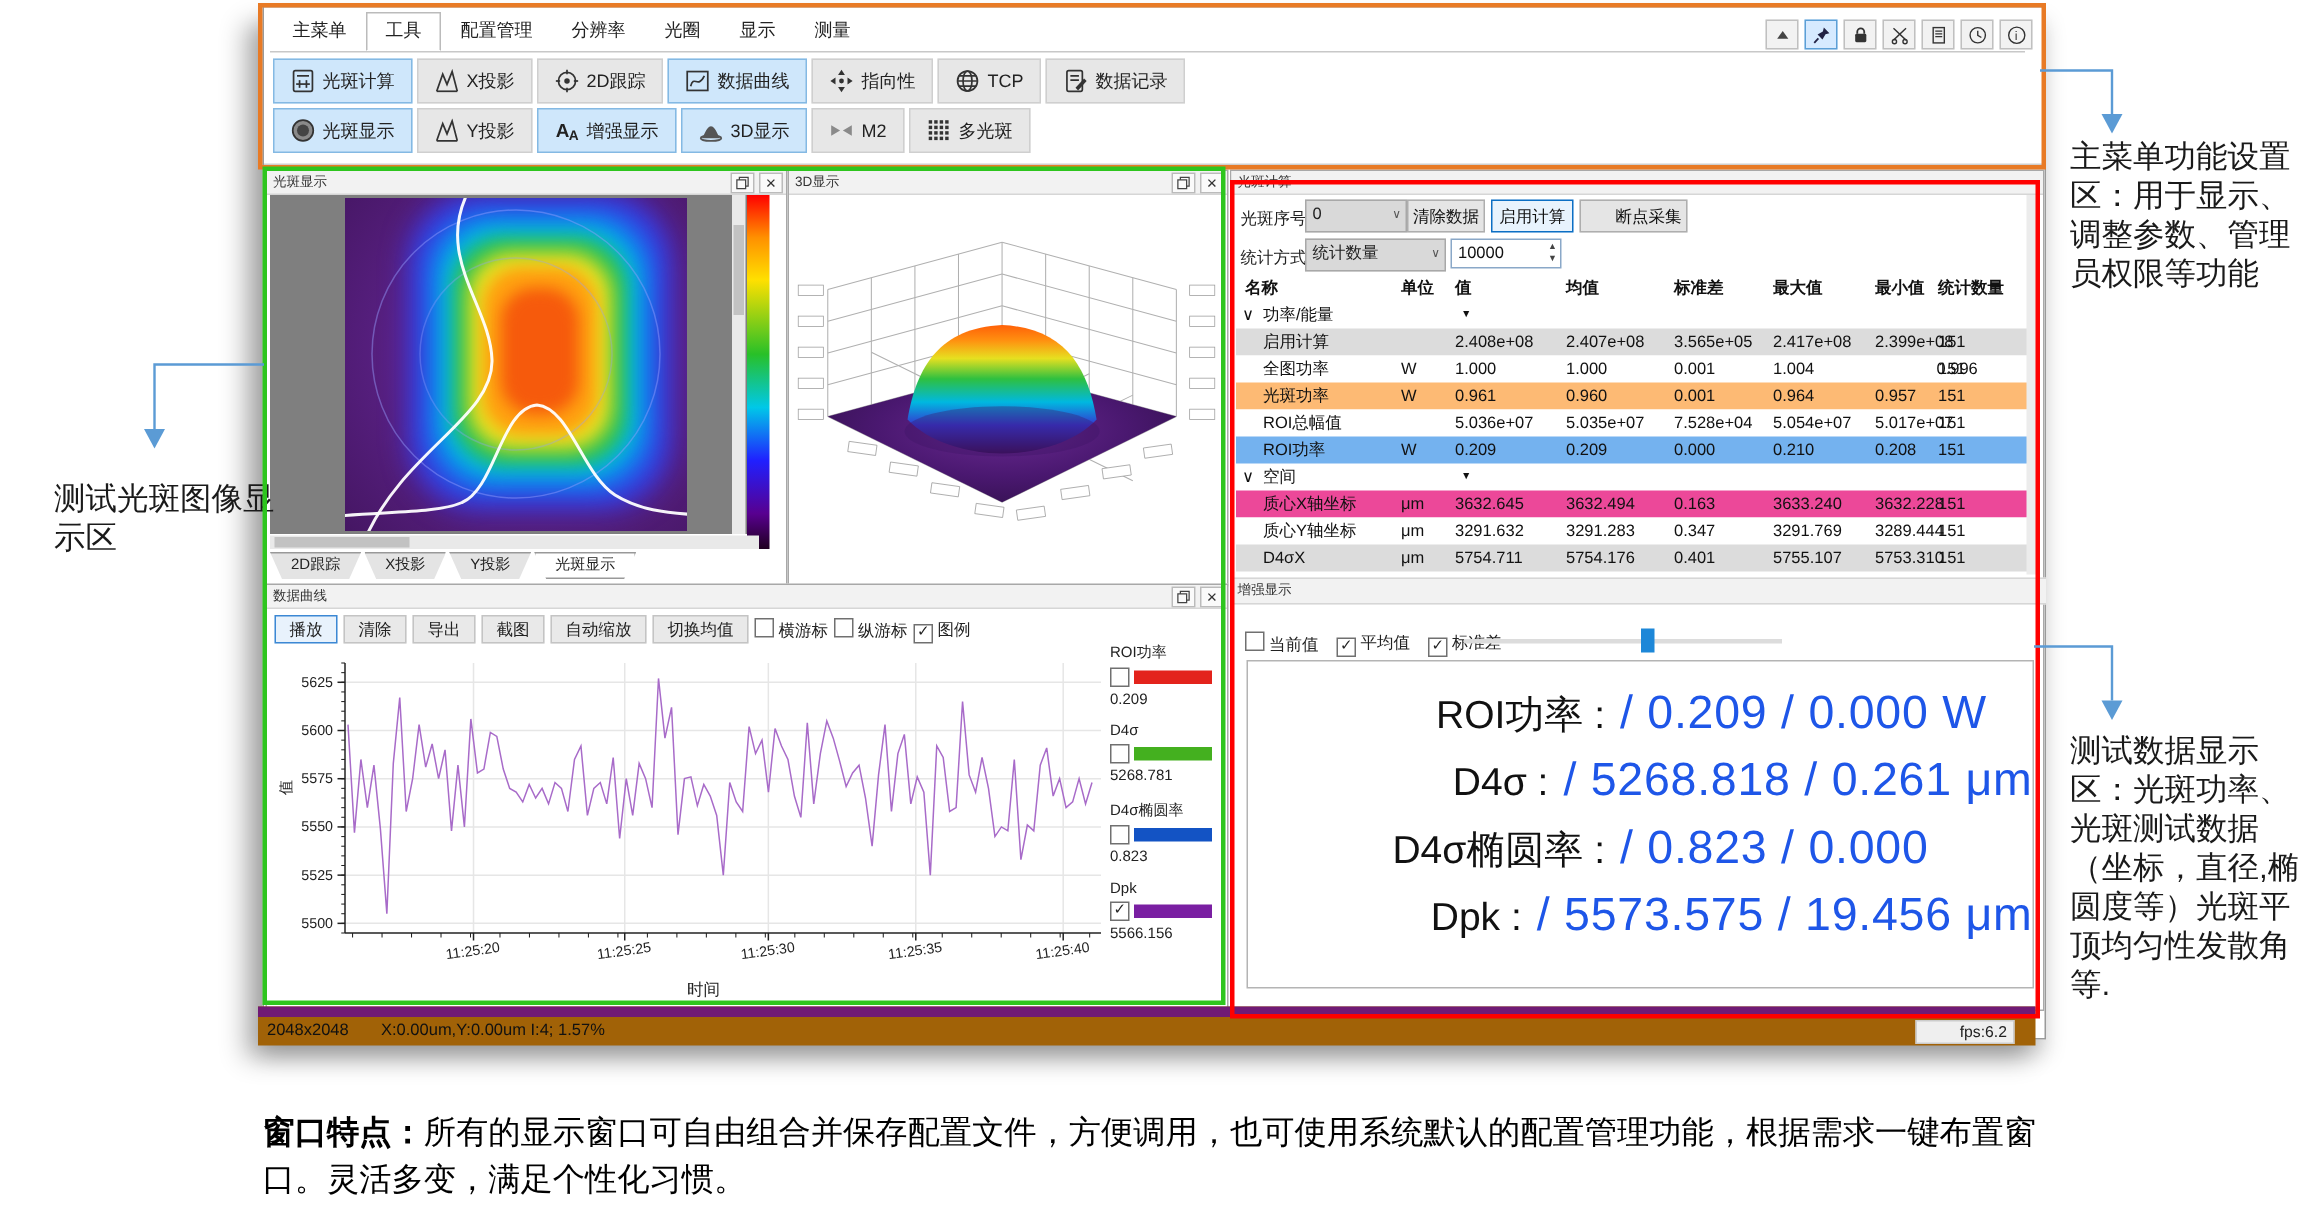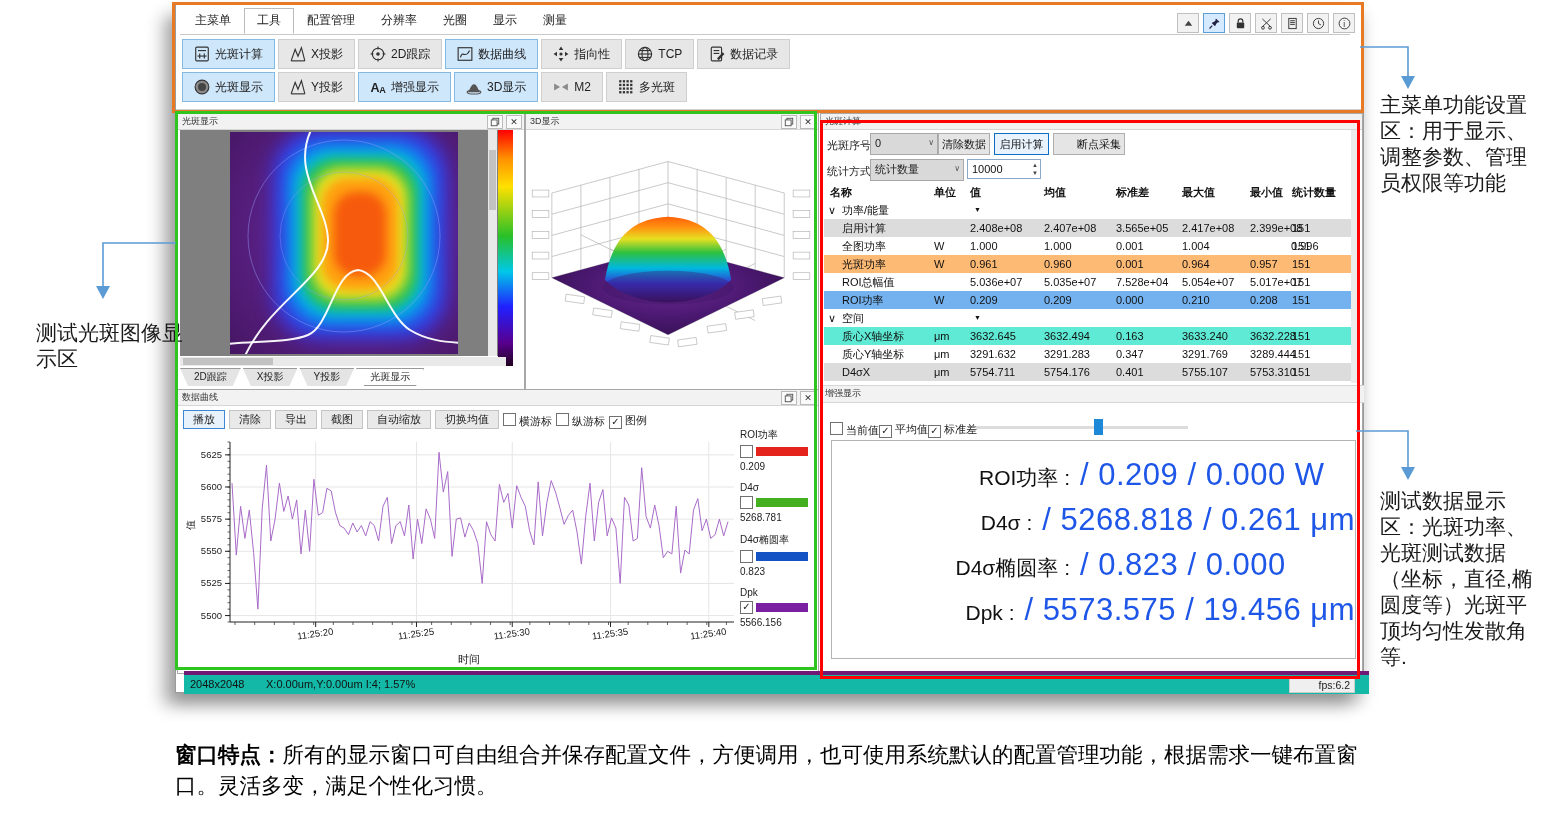--- a/index.html
+++ b/index.html
@@ -75,21 +75,21 @@
   #calc-table{position:absolute;left:824px;top:183px;width:532px;height:200px;overflow:hidden;font-size:11px;}
   .trow{position:relative;height:18px;line-height:18px;}
   .trow span{position:absolute;white-space:nowrap;}
   .thead{font-weight:bold;}
   #calc-vscroll{position:absolute;left:1351px;top:130px;width:7px;height:253px;background:#ececec;}
   
   #enh-slider-track{position:absolute;left:976px;top:426px;width:212px;height:3px;background:#dcdcdc;}
   #enh-slider-handle{position:absolute;left:1094px;top:419px;width:9px;height:16px;background:#1d87d8;}
   #enh-bigbox{position:absolute;left:831px;top:440px;width:523px;height:201px;background:#fff;border:1px solid #b4b4b4;}
   .bigrow{display:flex;align-items:baseline;height:45px;}
-  .biglabel{width:238px;text-align:right;font-size:21px;color:#111;padding-right:10px;white-space:nowrap;}
+  .biglabel{width:238px;text-align:right;font-size:26px;color:#111;padding-right:10px;white-space:nowrap;}
   .bigval{font-size:31px;letter-spacing:.5px;white-space:nowrap;}
   #fps-box{position:absolute;right:14px;top:2px;width:60px;height:14px;border:1px solid #cccccc;background:#efefef;
            font-size:10.5px;text-align:right;padding-right:4px;line-height:14px;color:#222;}
   
   .ann{position:absolute;font-size:21px;line-height:26px;color:#1a1a1a;}
   #caption{position:absolute;left:175px;top:740px;width:1220px;font-size:21.5px;line-height:31px;color:#000;}
   #caption b{font-weight:bold;}
   #arrows{position:absolute;left:0;top:0;width:1545px;height:815px;pointer-events:none;z-index:45;}
 </style>
 </head>
@@ -594,21 +594,21 @@
     <div class="field-label" style="left:651px;top:159px;">统计方式</div>
     <div class="combo" style="left:694px;top:154px;width:84px;height:20px;">
       <span>统计数量</span><span class="carr">∨</span>
     </div>
     <div class="spin" style="left:791px;top:154px;width:64px;height:18px;">
       <span>10000</span>
       <span class="arrs">▲<br>▼</span>
     </div>
 
     <div class="abs" style="left:645px;top:380px;width:539px;height:16px;background:#f2f2f2;border:1px solid #d6d6d6;border-left:none;border-right:none;font-size:9px;line-height:15px;padding-left:4px;color:#333;">增强显示</div>
-    <div id="enh-checks" style="position:absolute;left:654px;top:414px;display:flex;gap:0;align-items:center;">
+    <div id="enh-checks" style="position:absolute;left:654px;top:414px;display:flex;gap:12px;align-items:center;">
         <span><span class="cbx"></span><span class="cb-label">当前值</span></span>
         <span><span class="cbx">✓</span><span class="cb-label">平均值</span></span>
         <span><span class="cbx">✓</span><span class="cb-label">标准差</span></span>
       </div>
 
   </div>
 
   <div id="calc-table">
       <div class="trow thead">
         <span style="left: 6px;">名称</span>
@@ -673,21 +673,21 @@
         <span style="left: 292px;">0.000</span>
         <span style="left: 358px;">0.210</span>
         <span style="left: 426px;">0.208</span>
         <span style="left: 468px;">151</span>
       </div>
       <div class="trow">
         <span style="left: 4px;">∨</span>
         <span style="left: 18px;">空间</span>
         <span style="left: 150px; font-size: 7px;">▼</span>
       </div>
-      <div class="trow" style="background: #5eead4;">
+      <div class="trow" style="background: #ec4899;">
         <span style="left: 18px;">质心X轴坐标</span>
         <span style="left: 110px;">μm</span>
         <span style="left: 146px;">3632.645</span>
         <span style="left: 220px;">3632.494</span>
         <span style="left: 292px;">0.163</span>
         <span style="left: 358px;">3633.240</span>
         <span style="left: 426px;">3632.228</span>
         <span style="left: 468px;">151</span>
       </div>
       <div class="trow" style="background: rgb(255, 255, 255);">
@@ -726,21 +726,21 @@
       <div class="bigrow">
         <span class="biglabel">D4σ椭圆率 :</span>
         <span class="bigval" style="color: rgb(30, 86, 232);">/ 0.823 / 0.000</span>
       </div>
       <div class="bigrow">
         <span class="biglabel">Dpk :</span>
         <span class="bigval" style="color: rgb(30, 86, 232);">/ 5573.575 / 19.456 μm</span>
       </div>
     </div>
 
-  <div class="abs" style="left:184px;top:671px;width:1185px;height:19px;background:#14b8a6;border-top:4px solid #701a75;z-index:5;">
+  <div class="abs" style="left:172px;top:671px;width:1185px;height:19px;background:#a16207;border-top:7px solid #701a75;z-index:5;">
     <span class="abs" style="left:6px;top:3px;font-size:11px;">2048x2048</span>
     <span class="abs" style="left:82px;top:3px;font-size:11px;">X:0.00um,Y:0.00um I:4; 1.57%</span>
     <span id="fps-box">fps:6.2</span>
   </div>
 
   <div class="frame" id="frame-orange" style="left: 172px; top: 2px; width: 1186px; height: 105px; border-color: rgb(232, 122, 37);"></div>
   <div class="frame" id="frame-green" style="left: 175px; top: 111px; width: 636px; height: 553px; border-color: rgb(46, 197, 30);"></div>
   <div class="frame" id="frame-red" style="left: 820px; top: 120px; width: 534px; height: 553px; border-color: rgb(255, 0, 0);"></div>
 
   <div class="ann" style="left:1380px;top:92px;width:158px;">主菜单功能设置区：用于显示、调整参数、管理员权限等功能</div>

